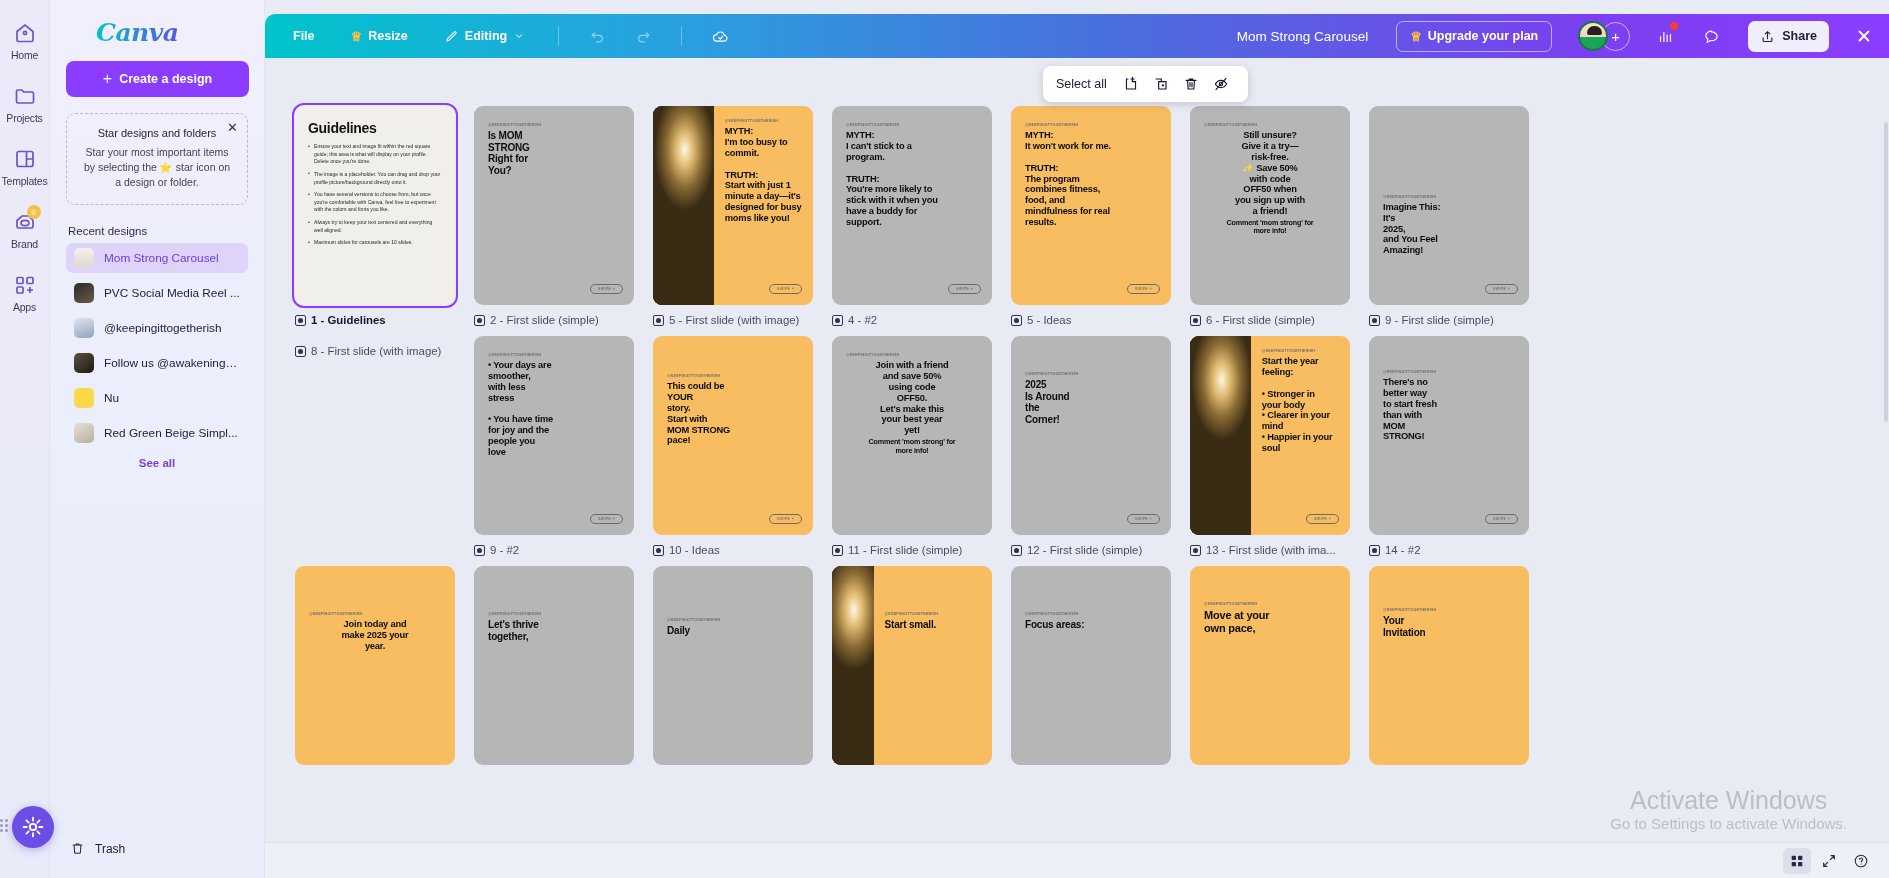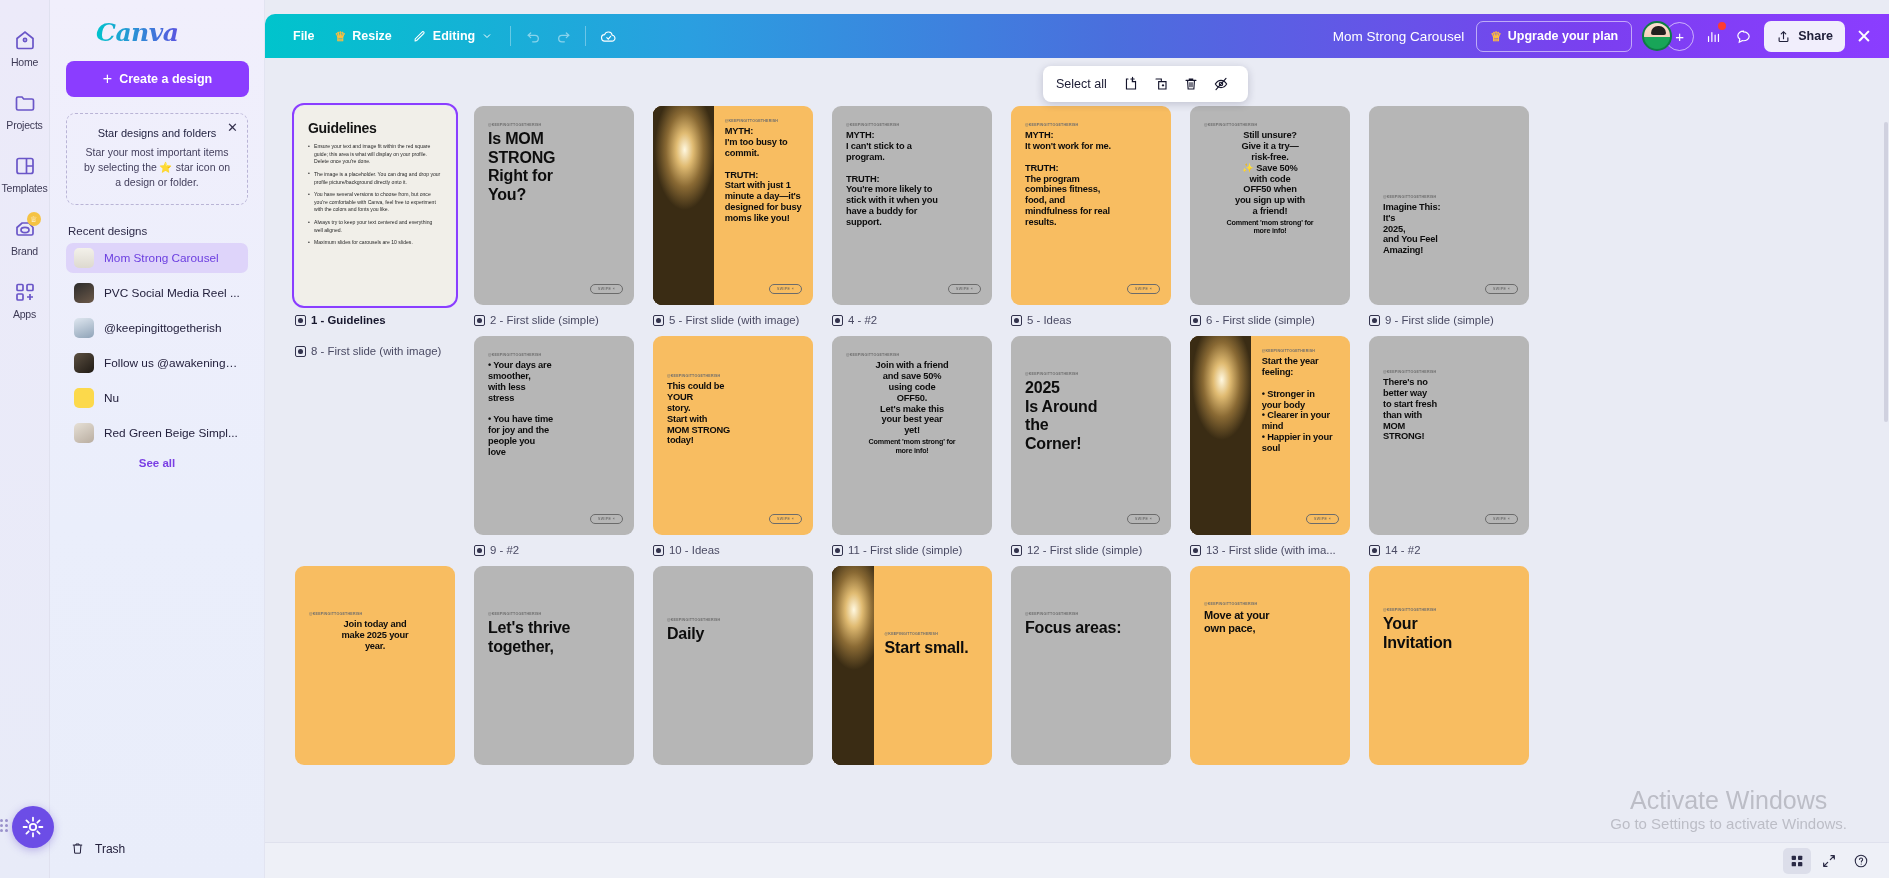--- a/index.html
+++ b/index.html
@@ -9,21 +9,21 @@
     font-family: "Liberation Sans", sans-serif;
     background: #eef0f7;
   }
   .app { position: relative; width: 1889px; height: 878px; display: flex; }
 
   
   .rail {
     width: 50px; height: 878px;
     background: linear-gradient(180deg,#eceaf9 0%, #e8ebf8 100%);
     display: flex; flex-direction: column; align-items: center;
-    padding-top: 27px; flex: 0 0 50px;
+    padding-top: 20px; flex: 0 0 50px;
     border-right: 1px solid #e0e1ef;
   }
   .rail-item { width: 50px; display: flex; flex-direction: column; align-items: center; margin-bottom: 22px; cursor: pointer; position: relative; }
   .rail-ic { width: 26px; height: 26px; display: flex; align-items: center; justify-content: center; color: #6a56c8; }
   .rail-ic svg { width: 24px; height: 24px; }
   .rail-lb { font-size: 10.5px; color: #3d3a55; margin-top: 3px; letter-spacing: -.2px; }
   .crown-badge {
     position: absolute; top: -4px; right: 9px; width: 14px; height: 14px;
     background: #f5c344; border-radius: 50%;
     display:flex;align-items:center;justify-content:center;
@@ -83,21 +83,21 @@
   }
   .trash span { font-size: 12px; color: #23203c; }
   .trash svg { width: 15px; height: 15px; }
 
   
   .main { flex: 1; position: relative; height: 878px; background: #e9ebf4; }
   .topbar {
     position: absolute; left: 0; top: 14px; right: 0; height: 44px;
     background: linear-gradient(90deg,#00c4cc 0%, #2a9fe0 26%, #4a6fdd 52%, #7b3ff0 82%, #8b3dff 100%);
     border-top-left-radius: 10px;
-    display: flex; align-items: center; padding: 0 10px 0 18px; gap: 0;
+    display: flex; align-items: center; padding: 0 10px 0 18px; gap: 16px;
   }
   .tb-btn {
     height: 30px; padding: 0 10px; border-radius: 6px; border: none; background: transparent;
     color: #fff; font-size: 12.5px; font-weight: bold; display: flex; align-items: center;
     gap: 6px; cursor: pointer; font-family: inherit; white-space: nowrap;
   }
   .crown-sm { color: #ffbe3d; font-size: 13px; }
   .tb-sep { width: 1px; height: 20px; background: rgba(255,255,255,.34); margin: 0 7px; }
   .tb-icon { width: 30px; height: 30px; border-radius: 6px; border: none; background: transparent;
              display: flex; align-items: center; justify-content: center; cursor: pointer; position: relative; }
@@ -161,21 +161,21 @@
       radial-gradient(ellipse 30px 60px at 52% 22%, #fff8e0 0%, #e0bb72 28%, #8a6a34 62%, #3a2c14 100%),
       radial-gradient(ellipse 26px 50px at 45% 78%, #fdf2d6 0%, #d4ab63 30%, #6d5128 65%, #241a0c 100%),
       linear-gradient(160deg,#6b5329 0%, #2a1f0d 100%);
   }
   .card .body { flex: 1; padding: 13px 11px 0 11px; display: flex; flex-direction: column; position: relative; }
   .card.full .body { padding: 17px 14px 0 14px; }
   .handle { font-size: 3.6px; color: #6d6d6d; letter-spacing: .22px; margin-bottom: 3px; font-weight: bold; white-space:nowrap; }
   .ctext { font-size: 11px; font-weight: bold; color: #0d0d0d; line-height: 1.17; white-space: pre-line; letter-spacing: -.2px; }
   .ctext.sm { font-size: 9.3px; }
   .ctext.xs { font-size: 7.2px; }
-  .ctext.lg { font-size: 16px; }
+  .ctext.lg { font-size: 10px; }
   .ctext.center { text-align: center; }
   .swipe {
     position: absolute; right: 11px; bottom: 11px;
     border: .7px solid #6b6b6b; border-radius: 10px; padding: 2px 7px;
     font-size: 3.5px; color: #555; letter-spacing: .4px; white-space:nowrap;
   }
   .guide-card { background: #f1efe9; padding: 14px 13px; flex-direction: column; }
   .guide-card h3 { font-size: 14px; font-weight: bold; color: #131313; margin-bottom: 7px; letter-spacing:-.3px; }
   .guide-card ul { list-style: none; }
   .guide-card li { font-size: 5.1px; color: #262626; line-height: 1.5; margin-bottom: 5px; position: relative; padding-left: 6px; }
@@ -613,21 +613,21 @@
 
         <div class="cell">
           <div class="card full" style="background:#f8bd61">
             <div class="body" style="padding-top:38px">
               <div class="handle">@KEEPINGITTOGETHERISH</div>
               <div class="ctext sm">This could be
 YOUR
 story.
 Start with
 MOM STRONG
-today!</div>
+pace!</div>
             </div>
             <span class="swipe">SWIPE  «</span>
           </div>
           <div class="caption">
             <span class="pg-ic">
                 <i></i>
               </span>
             <span class="txt">10 - Ideas</span>
           </div>
         </div>
@@ -743,21 +743,21 @@
           <div class="card full" style="background:#b6b6b6">
             <div class="body" style="padding-top:52px">
               <div class="handle">@KEEPINGITTOGETHERISH</div>
               <div class="ctext lg">Daily</div>
             </div>
           </div>
         </div>
         <div class="cell">
           <div class="card" style="background:#f8bd61">
             <div class="imgband" style="flex:0 0 26%;width:26%"></div>
-            <div class="body" style="padding-top:66px">
+            <div class="body" style="padding-top:46px">
               <div class="handle">@KEEPINGITTOGETHERISH</div>
               <div class="ctext lg">Start small.</div>
             </div>
           </div>
         </div>
         <div class="cell">
           <div class="card full" style="background:#b6b6b6">
             <div class="body" style="padding-top:46px">
               <div class="handle">@KEEPINGITTOGETHERISH</div>
               <div class="ctext lg">Focus areas:</div>

